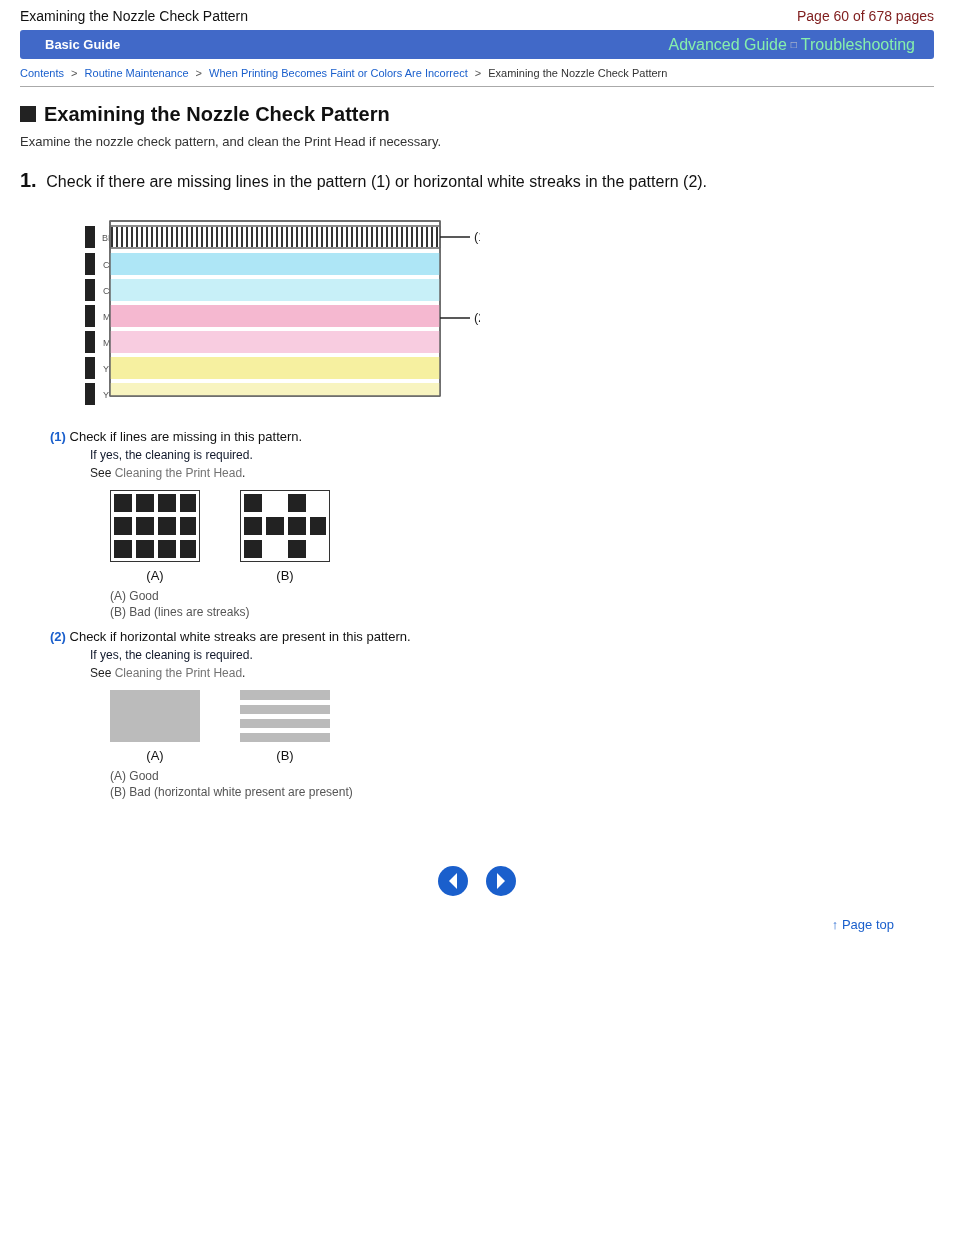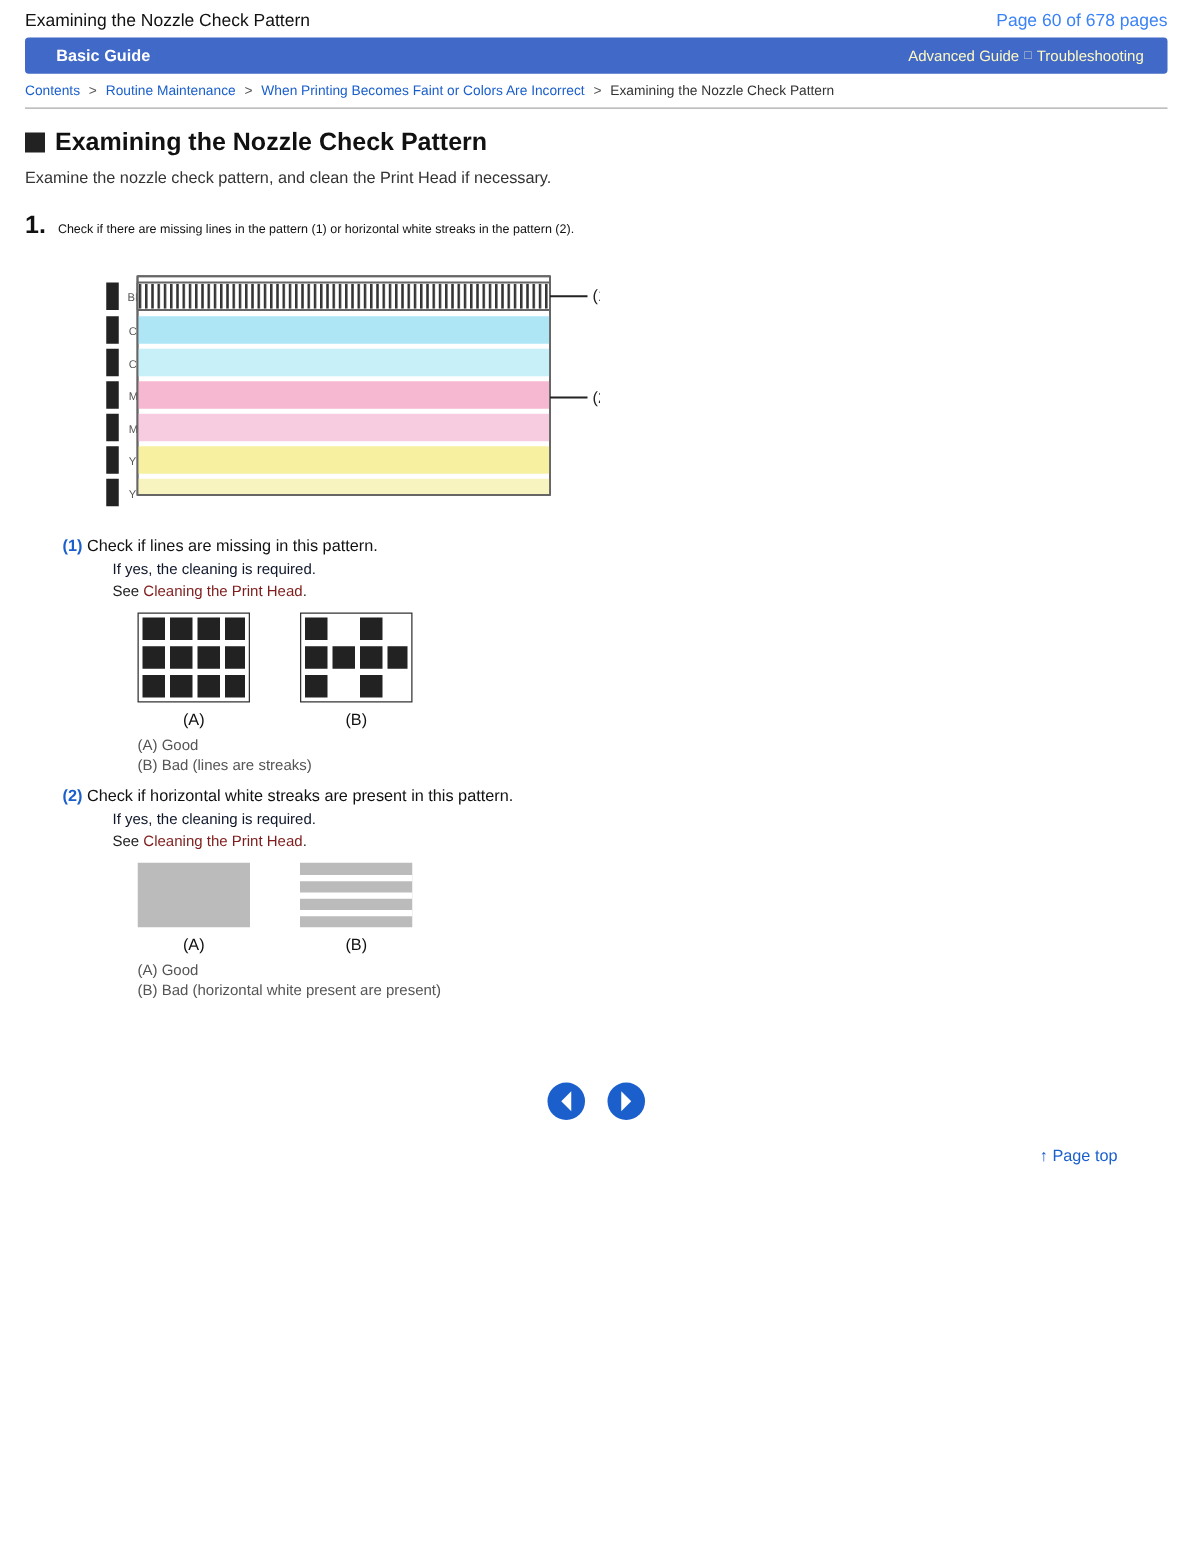--- a/index.html
+++ b/index.html
@@ -18,21 +18,21 @@
       padding: 8px 20px 6px 20px;
       border-bottom: none;
     }
     .page-header-title {
       font-size: 14px;
       font-weight: normal;
       color: #111;
     }
     .page-header-pagination {
       font-size: 14px;
-      color: #3b82f6;
+      color: #7f1d1d;
     }
     .nav-bar {
       display: flex;
       align-items: center;
       background: #4169c8;
       margin: 0 20px;
       padding: 5px 19px;
       border-radius: 3px;
     }
     .nav-bar-basic {
@@ -42,23 +42,23 @@
       background: #4169c8;
       padding: 2px 6px;
     }
     .nav-bar-links {
       margin-left: auto;
       display: flex;
       align-items: center;
       gap: 4px;
     }
     .nav-bar-links a {
-      color: #fef9c3;
+      color: #86efac;
       text-decoration: none;
-      font-size: 12px;
+      font-size: 16px;
     }
     .nav-bar-links .sep {
       color: #ccc;
       font-size: 10px;
     }
     .breadcrumb {
       margin: 6px 20px 4px 20px;
       font-size: 11px;
       color: #333;
       line-height: 1.5;
@@ -107,21 +107,21 @@
       margin-bottom: 16px;
     }
     .step-number {
       font-size: 20px;
       font-weight: bold;
       color: #111;
       display: inline;
       margin-right: 6px;
     }
     .step-text {
-      font-size: 10px;
+      font-size: 16px;
       color: #111;
       display: inline;
     }
     .step-header {
       margin-bottom: 14px;
     }
     
     .sub-step {
       margin: 10px 0 10px 30px;
     }
@@ -133,21 +133,21 @@
     .sub-step-note {
       font-size: 12px;
       color: #0f172a;
       margin: 4px 0 4px 40px;
     }
     .sub-step-link {
       font-size: 12px;
       margin: 2px 0 10px 40px;
     }
     .sub-step-link a {
-      color: #7f1d1d;
+      color: #737373;
       text-decoration: none;
     }
     
     .pattern-images {
       display: flex;
       align-items: flex-end;
       gap: 40px;
       margin: 10px 0 6px 60px;
     }
     .pattern-img-container {

